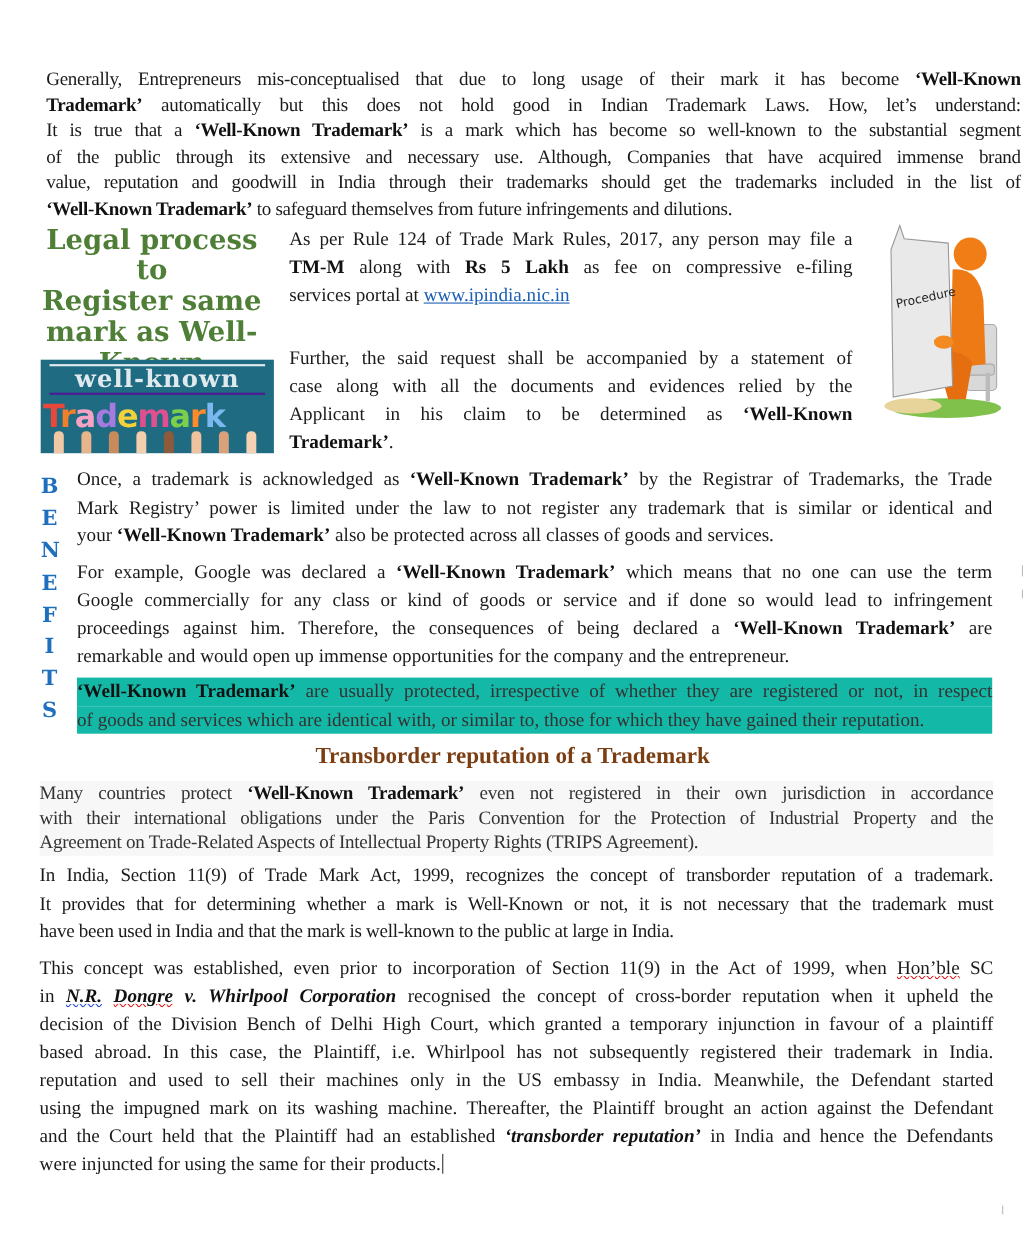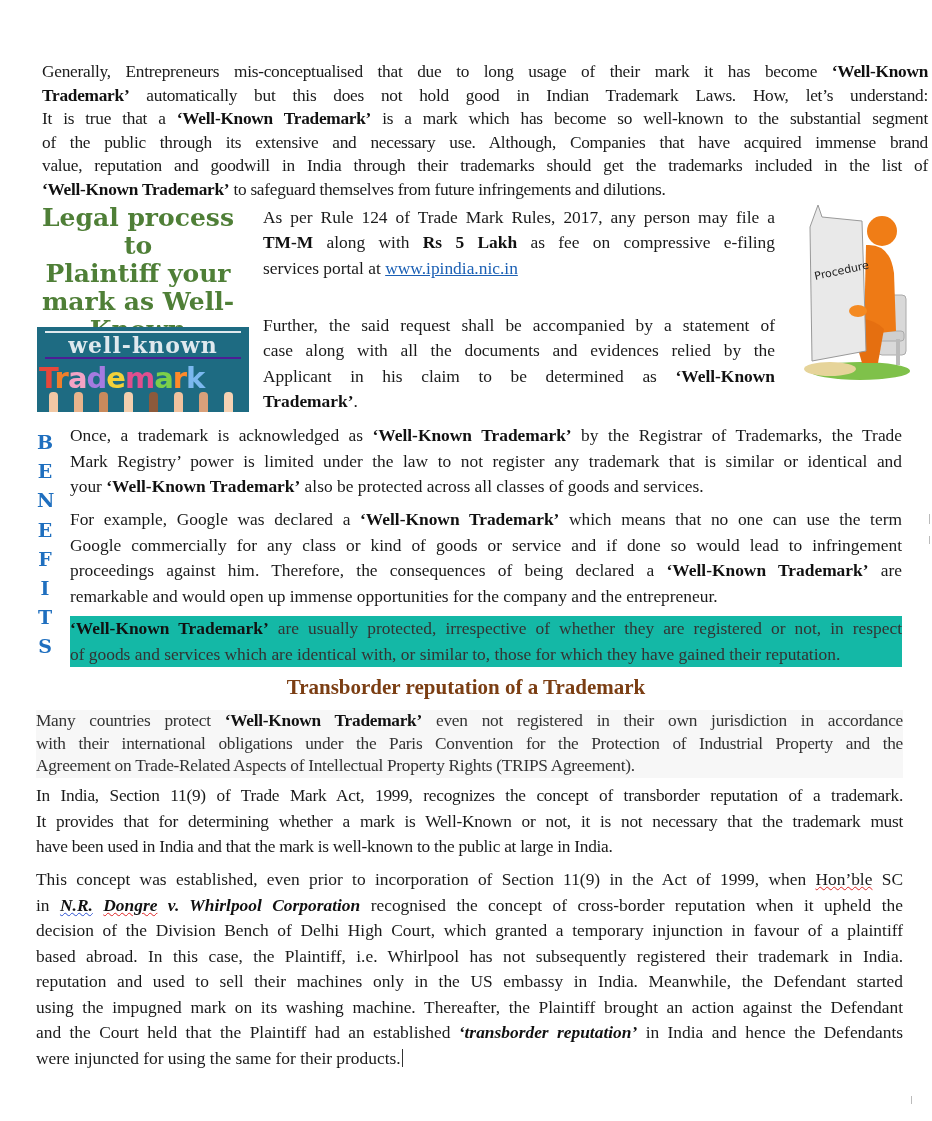--- a/index.html
+++ b/index.html
@@ -52,21 +52,21 @@
       <span class="l">Generally, Entrepreneurs mis-conceptualised that due to long usage of their mark it has become <b>‘Well-Known</b></span>
       <span class="l"><b>Trademark’</b> automatically but this does not hold good in Indian Trademark Laws. How, let’s understand:</span>
       <span class="l">It is true that a <b>‘Well-Known Trademark’</b> is a mark which has become so well-known to the substantial segment</span>
       <span class="l">of the public through its extensive and necessary use. Although, Companies that have acquired immense brand</span>
       <span class="l">value, reputation and goodwill in India through their trademarks should get the trademarks included in the list of</span>
       <span class="l last"><b>‘Well-Known Trademark’</b> to safeguard themselves from future infringements and dilutions.</span>
     </div>
 
   <div class="green-heading">
     <div>Legal process to</div>
-    <div>Plaintiff your</div>
+    <div>Register same</div>
     <div>mark as Well-</div>
     <div>Known</div>
   </div>
 
   <div class="wk-img">
     <div class="top">well-known</div>
     <div class="tm" id="tm-letters"><span style="color: rgb(232, 71, 59);">T</span><span style="color: rgb(240, 127, 44);">r</span><span style="color: rgb(244, 163, 197);">a</span><span style="color: rgb(165, 123, 224);">d</span><span style="color: rgb(242, 209, 58);">e</span><span style="color: rgb(224, 79, 143);">m</span><span style="color: rgb(124, 207, 74);">a</span><span style="color: rgb(255, 138, 42);">r</span><span style="color: rgb(123, 184, 239);">k</span></div>
     <div class="hands" id="hands">
         <div class="hand" style="left: 12px; background: rgb(241, 200, 165);"></div>
         <div class="hand" style="left: 37px; background: rgb(232, 180, 140);"></div>

